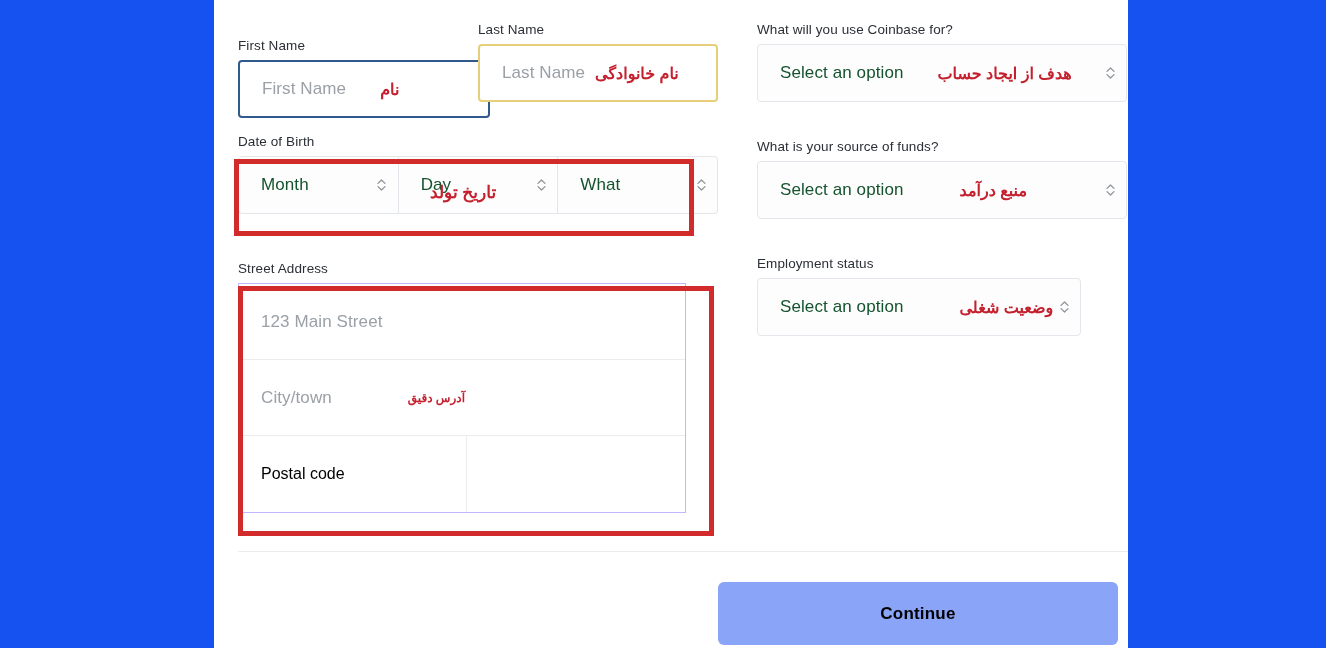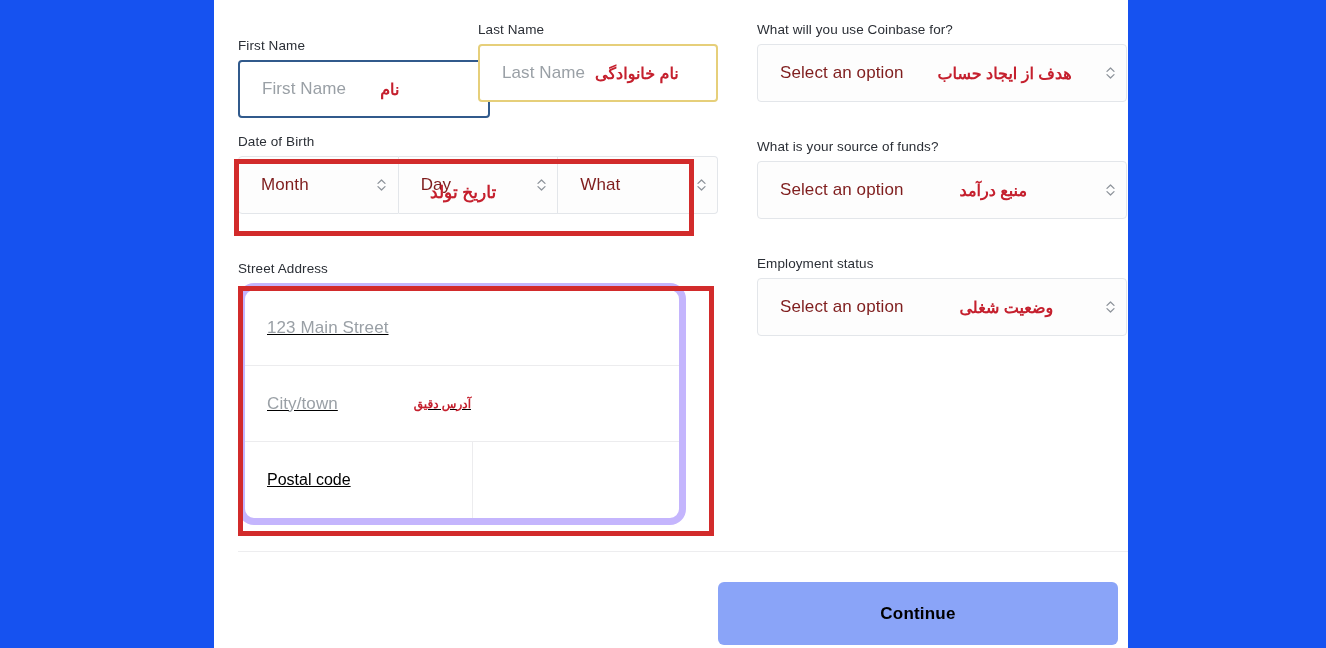--- a/index.html
+++ b/index.html
@@ -87,21 +87,21 @@
     border: 1px solid #e3e6ea;
     border-radius: 4px;
     background: #fdfdfd;
     display: flex;
     align-items: center;
     position: relative;
     padding: 0 22px;
   }
   .sel .ph {
     font-size: 17px;
-    color: #7f1d1d;
+    color: #14532d;
     letter-spacing: .1px;
   }
   .stepper {
     position: absolute;
     right: 8px;
     top: 50%;
     transform: translateY(-50%);
     width: 16px;
     height: 22px;
     display: flex;
@@ -116,25 +116,24 @@
   #dob-row {
     display: flex;
     width: 100%;
   }
   #dob-row .sel { flex: 1 1 0; border-radius: 0; border-left: none; }
   #dob-row .sel:first-child { border-radius: 4px 0 0 4px; border-left: 1px solid #e3e6ea; }
   #dob-row .sel:last-child  { border-radius: 0 4px 4px 0; }
 
   
   #address-block {
-    border: 7px solid #c4b5fd;
-    border-radius: 16px;
+    border: 1px solid #c4b5fd;
+    border-radius: 0;
     overflow: hidden;
     background: #fff;
-    text-decoration: underline;
   }
   .addr-row {
     height: 76px;
     display: flex;
     align-items: center;
     border-bottom: 1px solid #ececee;
     padding: 0 22px;
     position: relative;
   }
   .addr-row:last-child { border-bottom: none; }
@@ -313,21 +312,21 @@
           <span class="fa" style="margin-left:56px;">منبع درآمد</span>
           <span class="stepper">
             <svg width="11" height="16" viewBox="0 0 11 16" fill="none" stroke="#8e949b" stroke-width="1.3" stroke-linecap="round" stroke-linejoin="round">
               <path d="M2 6.4 L5.5 3 L9 6.4"></path>
               <path d="M2 9.6 L5.5 13 L9 9.6"></path>
             </svg>
           </span>
         </div>
       </div>
 
-      <div style="position:absolute;left:0;top:234px;width:370px;">
+      <div style="position:absolute;left:0;top:234px;width:324px;">
         <div class="field-label">Employment status</div>
         <div class="sel">
           <span class="ph">Select an option</span>
           <span class="fa" style="margin-left:56px;">وضعیت شغلی</span>
           <span class="stepper">
             <svg width="11" height="16" viewBox="0 0 11 16" fill="none" stroke="#8e949b" stroke-width="1.3" stroke-linecap="round" stroke-linejoin="round">
               <path d="M2 6.4 L5.5 3 L9 6.4"></path>
               <path d="M2 9.6 L5.5 13 L9 9.6"></path>
             </svg>
           </span>

